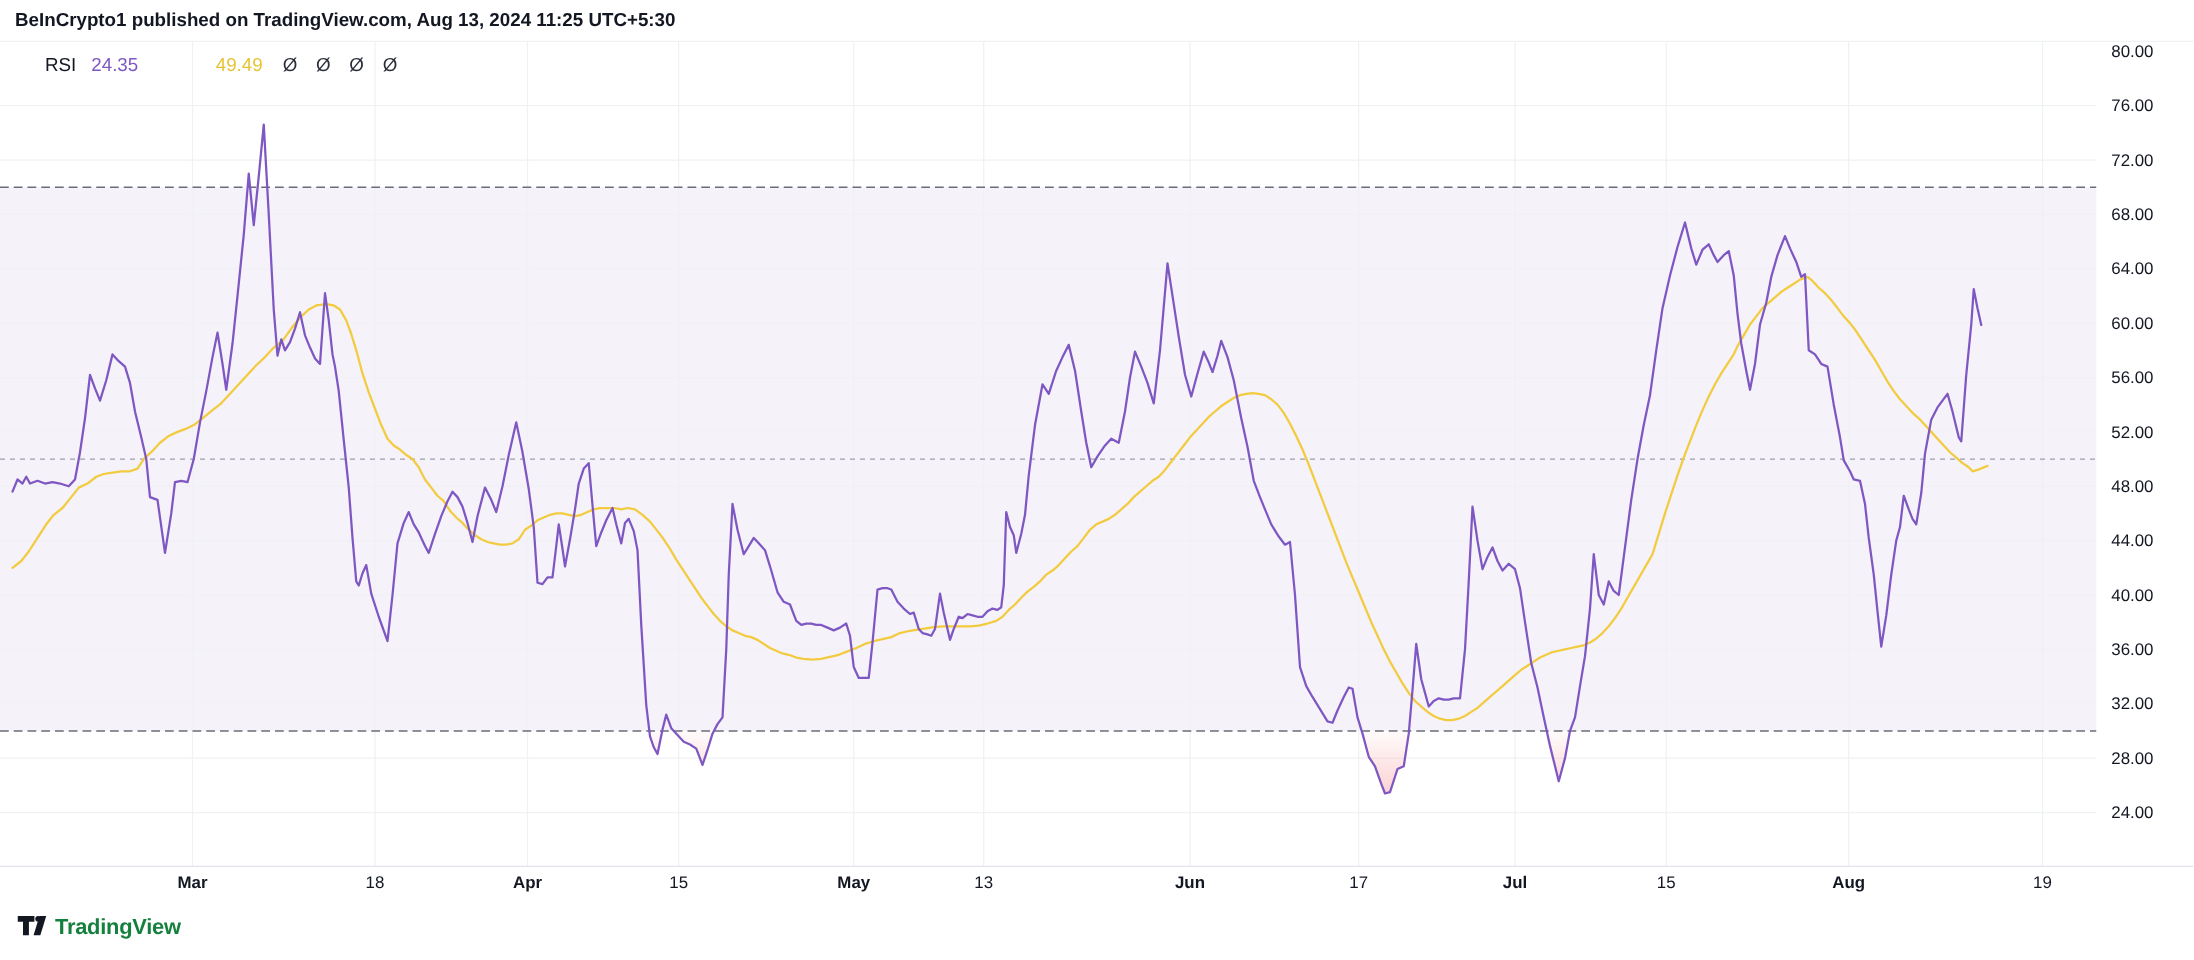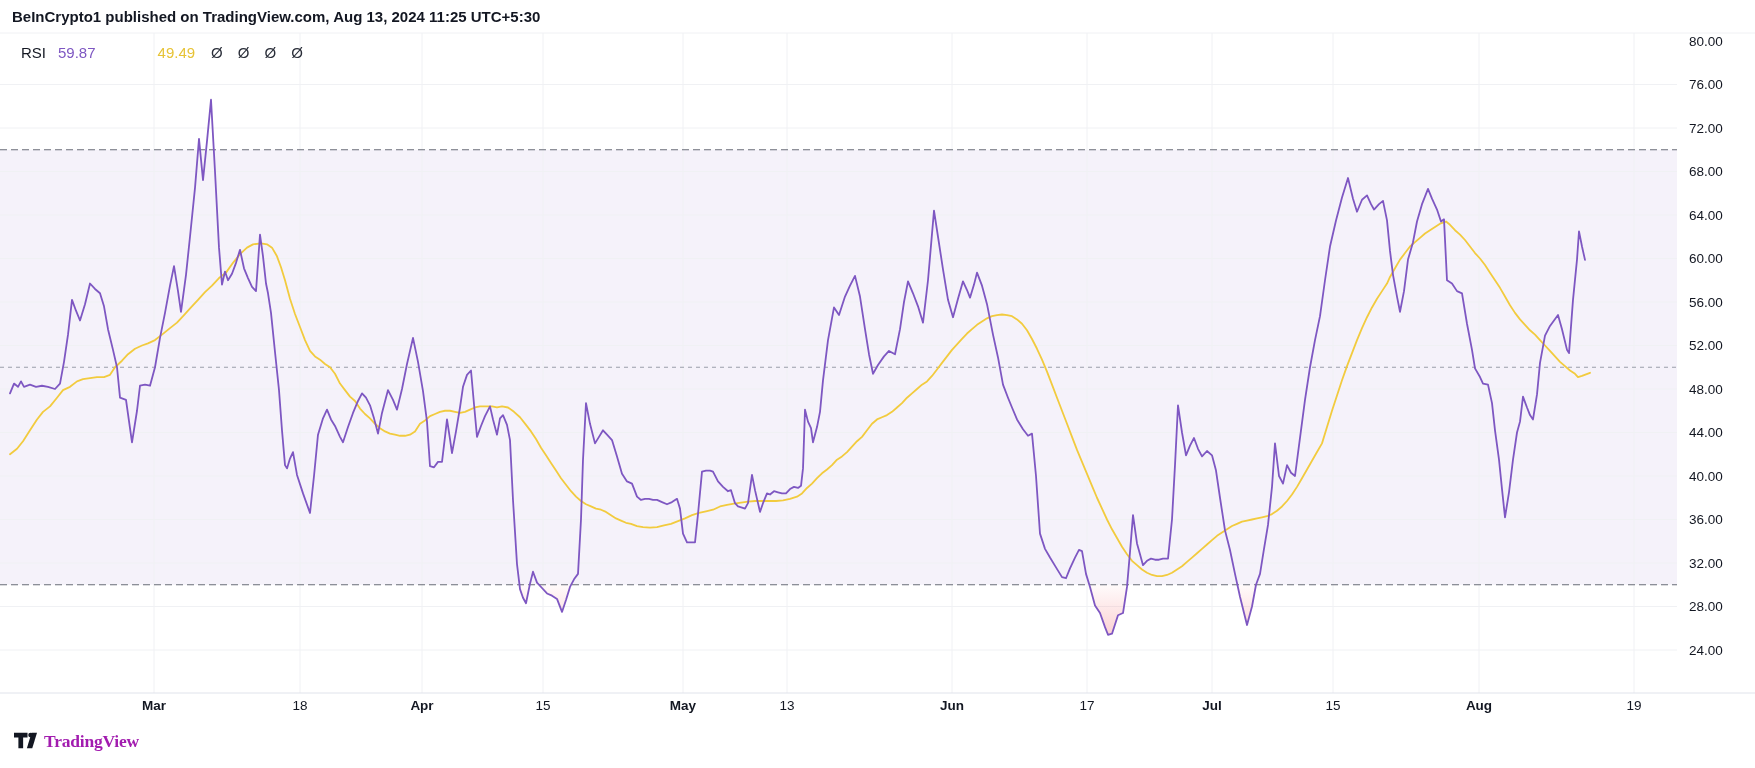--- a/index.html
+++ b/index.html
@@ -1,26 +1,26 @@
 <!DOCTYPE html>
 <html><head>
 <meta charset="utf-8">
 <style>
   html,body{margin:0;padding:0;background:#fff;}
   #stage{position:relative;width:1755px;height:768px;background:#ffffff;overflow:hidden;
          font-family:"Liberation Sans",sans-serif;color:#131722;}
   #publish-line{position:absolute;left:12px;top:8px;font-size:15px;font-weight:700;color:#131722;white-space:nowrap;}
-  #legend{position:absolute;left:21px;top:44px;display:flex;align-items:flex-end;font-size:15px;line-height:18px;}
+  #legend{position:absolute;left:36px;top:44px;display:flex;align-items:flex-end;font-size:15px;line-height:18px;}
   #legend .ind{color:#131722;font-weight:400;margin-right:12px;}
   #legend .v-main{color:#7E57C2;font-weight:500;margin-right:14px;}
   #legend .v-ma{color:#E7C335;font-weight:500;margin-right:16px;margin-left:48px;}
   #legend .ph{color:#2a2e39;margin-right:15px;font-size:15px;}
   #chart-svg{position:absolute;left:0;top:0;}
   .watermark{position:absolute;left:14px;top:731px;display:flex;align-items:center;cursor:pointer;}
-  .watermark .wm-text{font-size:17.5px;font-weight:700;color:#a21caf;margin-left:7px;letter-spacing:-0.2px;font-family:Liberation Serif, serif;}
+  .watermark .wm-text{font-size:17.5px;font-weight:700;color:#15803d;margin-left:7px;letter-spacing:-0.2px;}
   .ylab{font-size:13.5px;fill:#131722;}
   .xlab{font-size:13.5px;fill:#131722;}
   .xlab.bold{font-weight:700;}
 </style>
 </head>
 <body>
 
 <div id="stage">
 
   <div id="publish-line">BeInCrypto1 published on TradingView.com, Aug 13, 2024 11:25 UTC+5:30</div>
@@ -102,21 +102,21 @@
         <text x="1087" y="710" text-anchor="middle" class="xlab">17</text>
         <text x="1212" y="710" text-anchor="middle" class="xlab bold">Jul</text>
         <text x="1333" y="710" text-anchor="middle" class="xlab">15</text>
         <text x="1479" y="710" text-anchor="middle" class="xlab bold">Aug</text>
         <text x="1634" y="710" text-anchor="middle" class="xlab">19</text>
       </g>
     </svg>
 
   <div id="legend">
     <span class="ind">RSI</span>
-    <span class="v-main">59.87</span>
+    <span class="v-main">24.35</span>
     <span class="v-ma">49.49</span>
     <span id="ph-wrap"><span class="ph">Ø</span><span class="ph">Ø</span><span class="ph">Ø</span><span class="ph">Ø</span></span>
   </div>
 
   <div class="watermark">
     <svg width="23" height="21" viewBox="0 0 34 30">
       <path fill="#131722" d="M0 2 h20 v7 h-6.5 v16 h-7 V9 H0 z"></path>
       <path fill="#131722" d="M21 2 h8 l-7 23 h-8 z" transform="translate(5,0)"></path>
       <circle fill="#131722" cx="24.5" cy="5.5" r="3.5"></circle>
     </svg>

